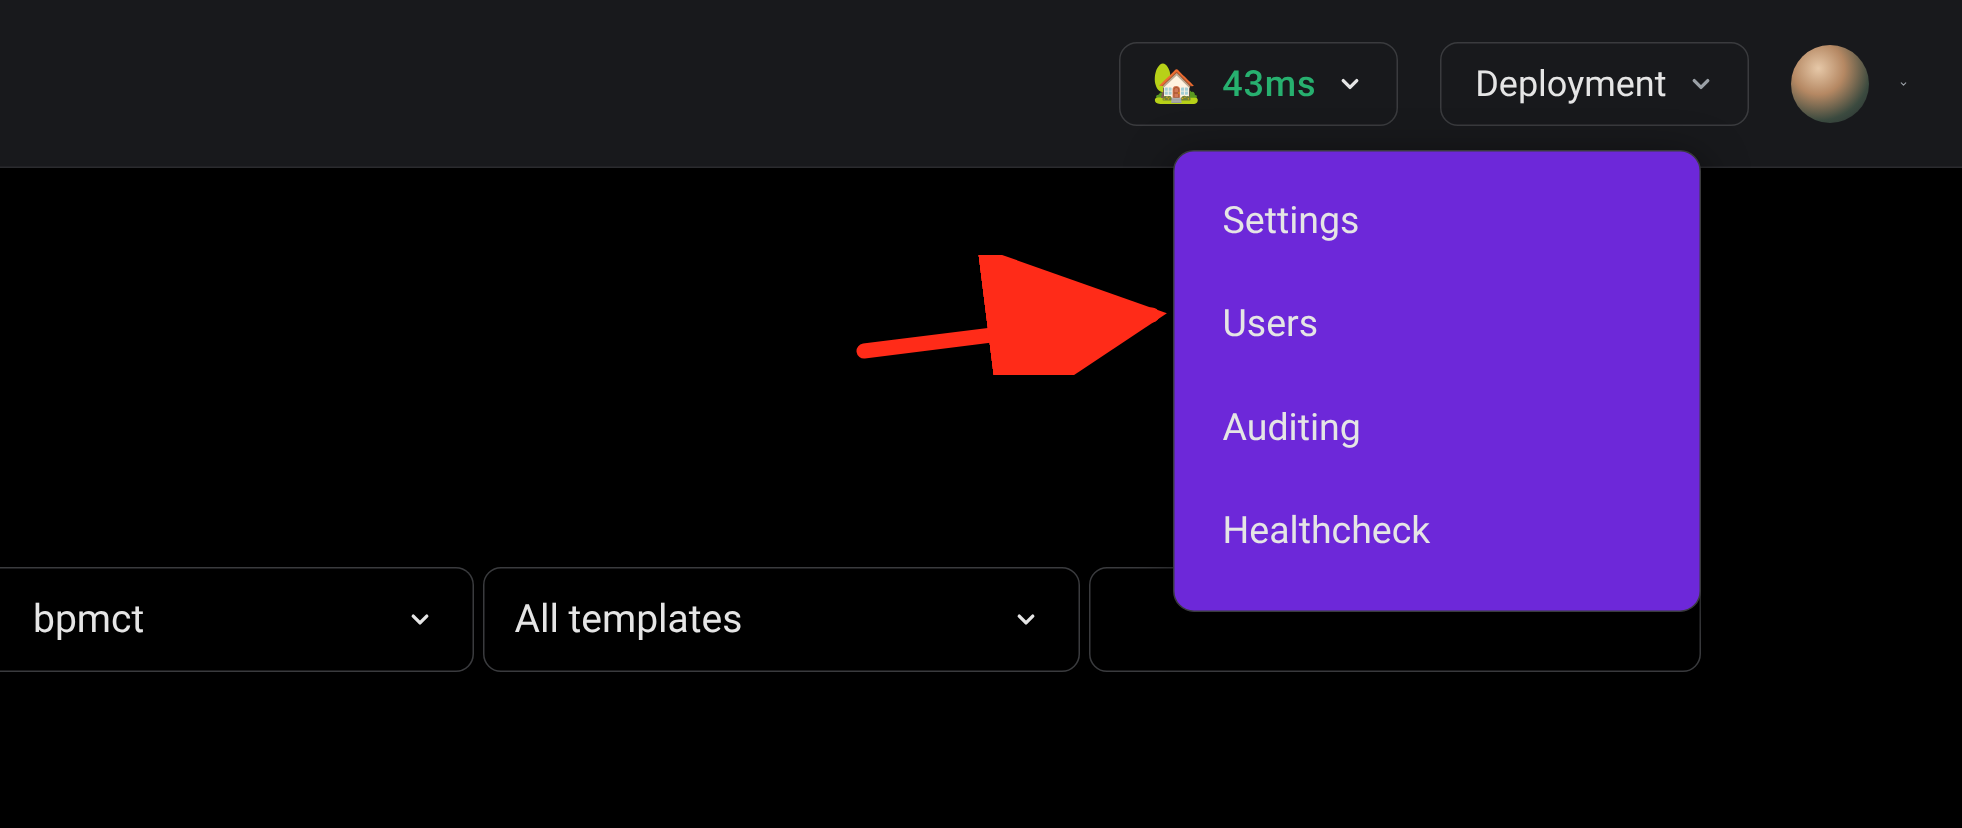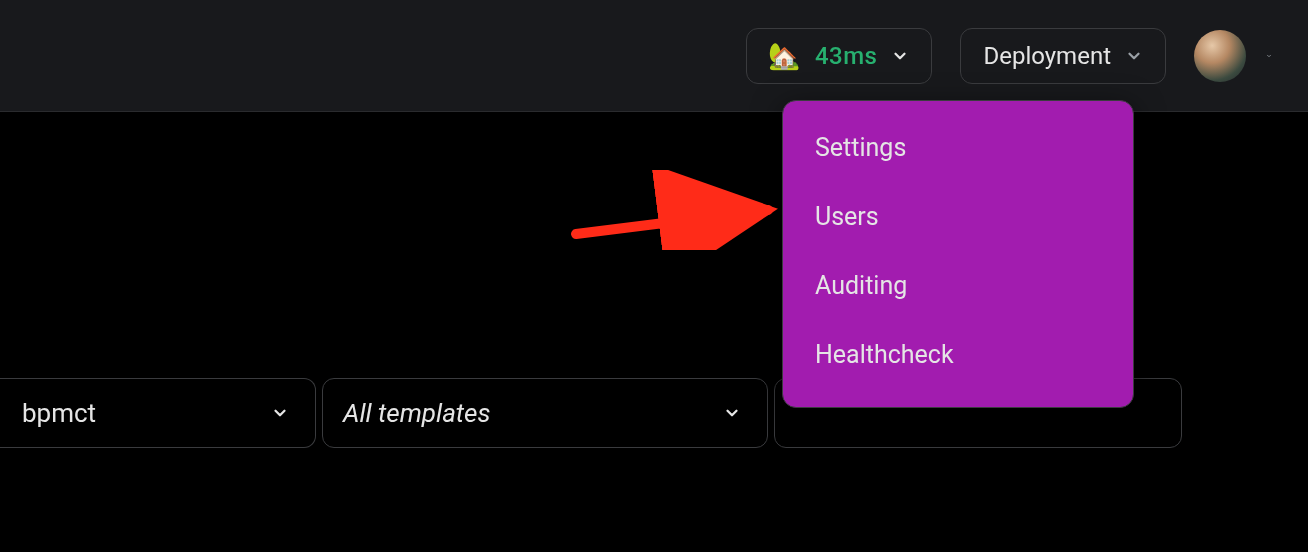--- a/index.html
+++ b/index.html
@@ -72,29 +72,29 @@
     border: 1px solid #3a3b3e;
     border-radius: 12px;
     height: 70px;
     padding: 0 26px 0 20px;
     background: #000;
     cursor: pointer;
     font-size: 26px;
     color: #e5e5e5;
   }
   .filter.user { width: 316px; border-top-left-radius: 0; border-bottom-left-radius: 0; border-left: none; padding-left: 22px;}
-  .filter.templates { width: 446px; font-style: italic; }
+  .filter.templates { width: 398px; }
   .filter.third { width: 408px; }
 
   .dropdown {
     position: absolute;
     left: 782px;
     top: 100px;
     width: 352px;
-    background: #a21caf;
+    background: #6d28d9;
     border: 1px solid #3a3b3e;
     border-radius: 14px;
     padding: 12px 0 18px 0;
     box-shadow: 0 8px 30px rgba(0,0,0,0.6);
   }
   .dropdown-item {
     padding: 20px 32px;
     font-size: 25px;
     color: #e5e5e5;
     cursor: pointer;

